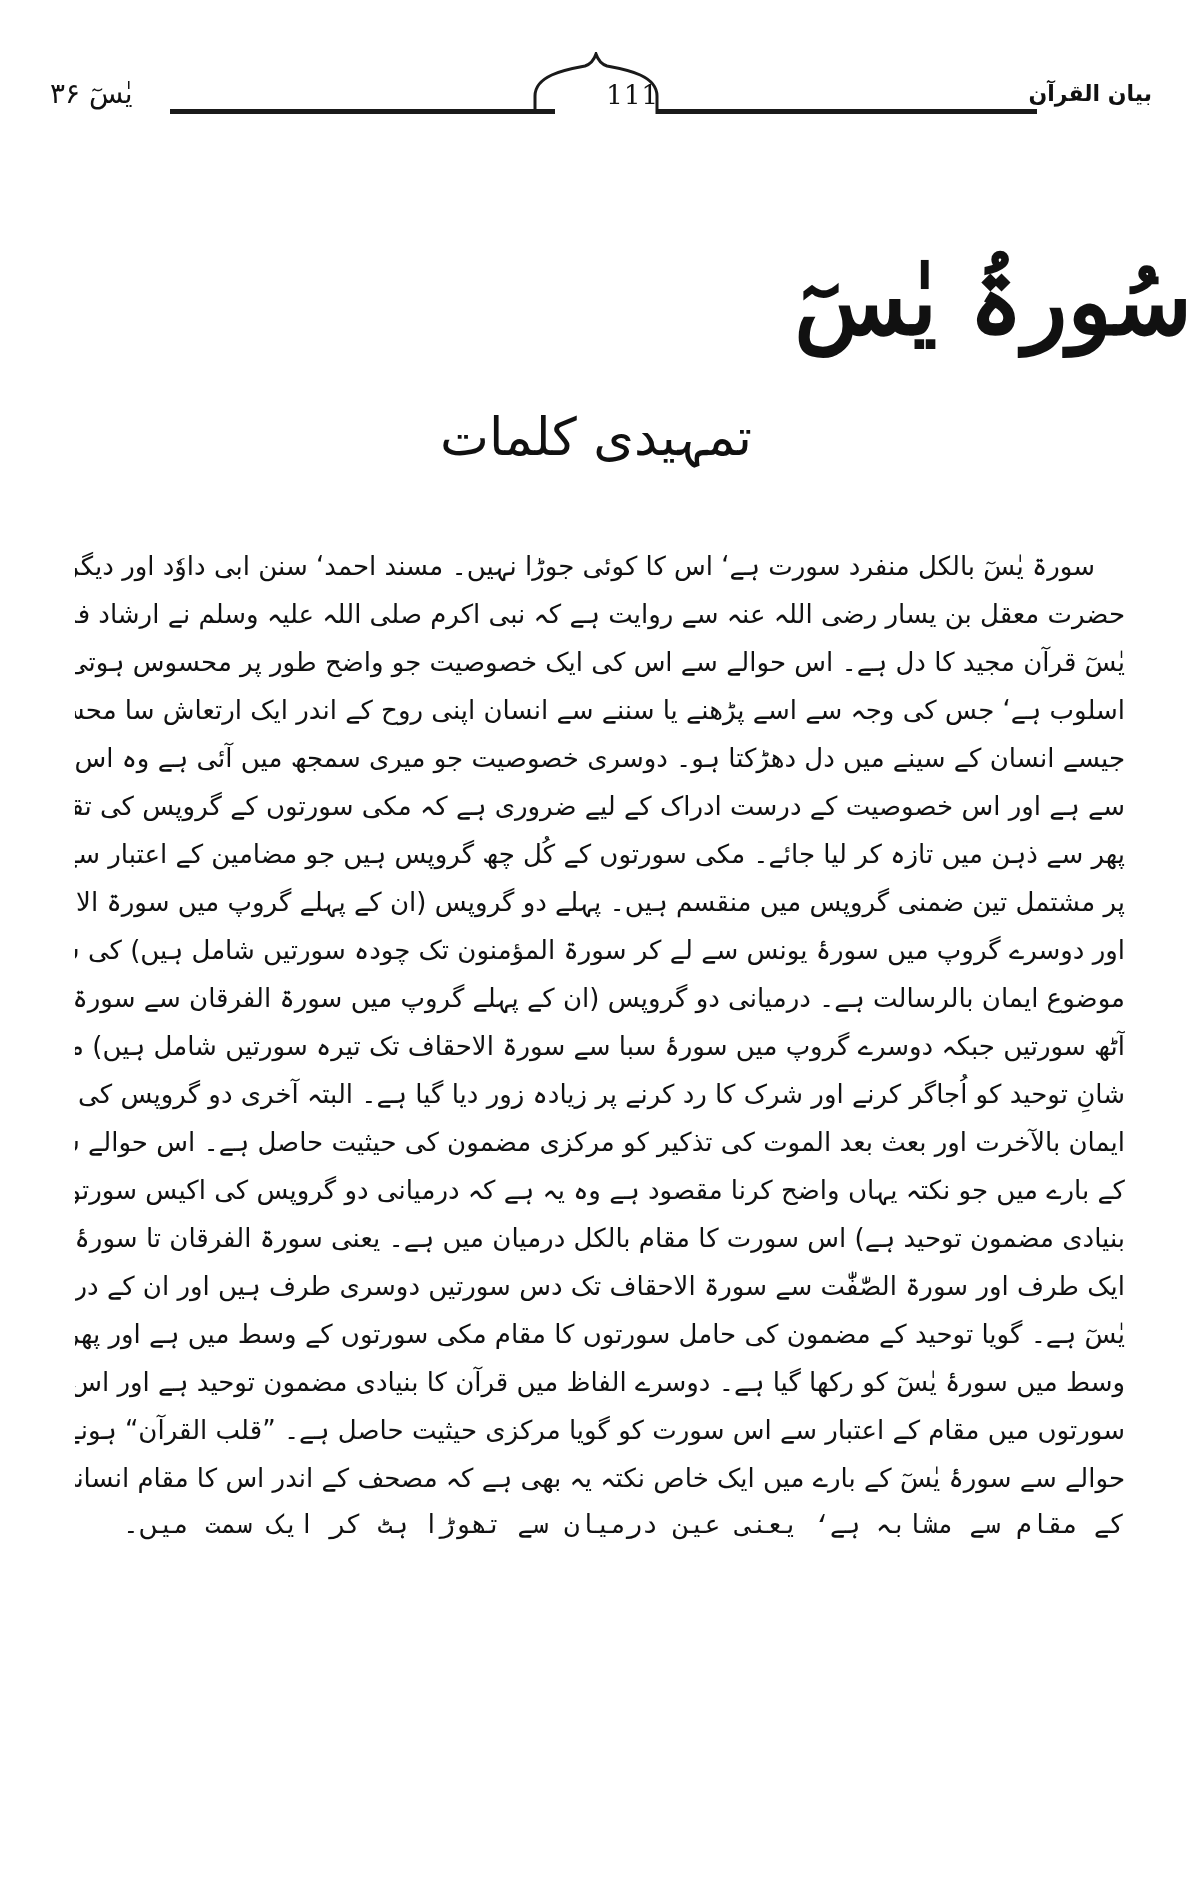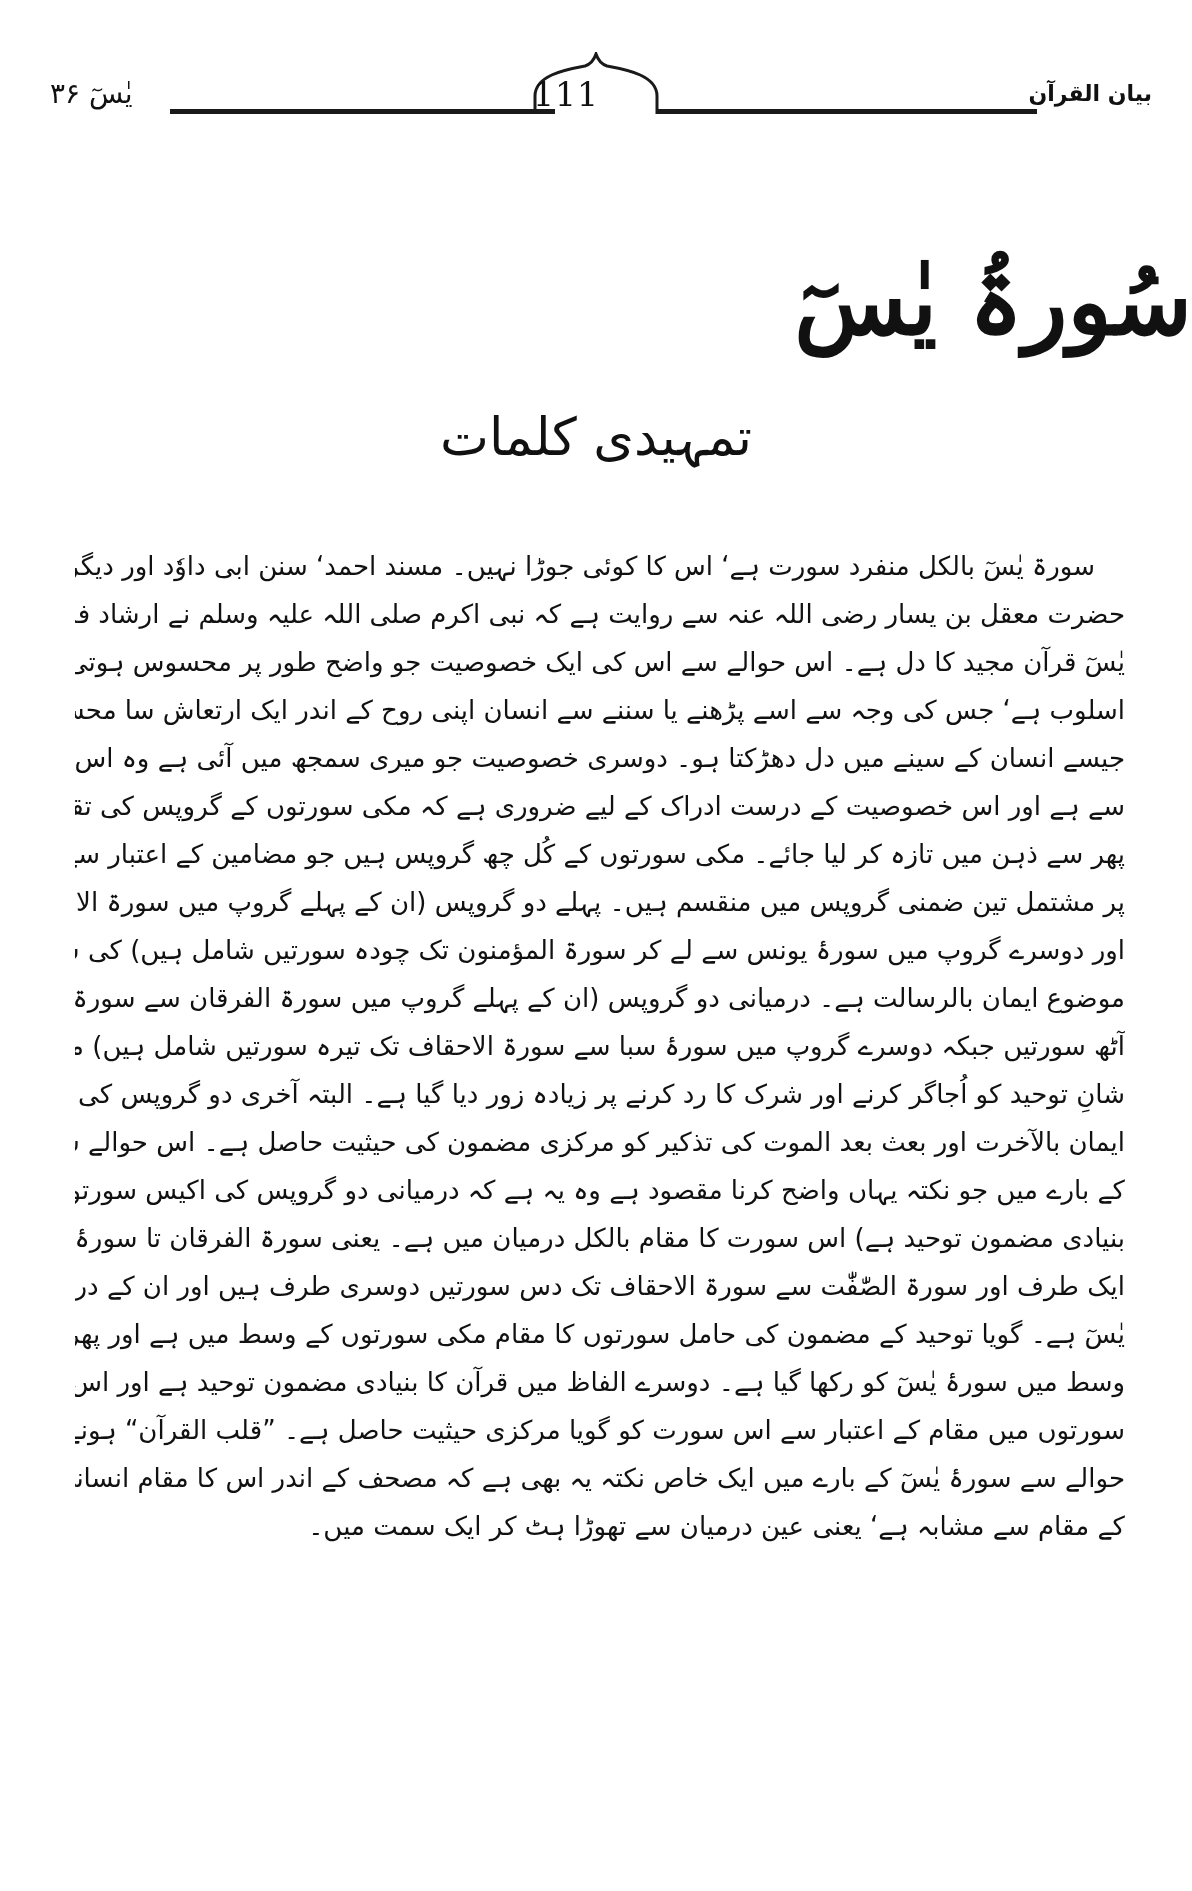--- a/index.html
+++ b/index.html
@@ -64,23 +64,23 @@
       top: 0;
       width: 126px;
       height: 64px;
     }
     .page-dome svg { position: absolute; left: 0; top: 0; }
     .page-number {
       position: absolute;
       left: 0;
       top: 28px;
       width: 126px;
-      text-align: left;
+      text-align: right;
       font-family: "DejaVu Serif", serif;
-      font-size: 33px;
+      font-size: 26px;
       line-height: 30px;
       letter-spacing: 1px;
     }
 
     
     .surah-title {
       position: absolute;
       left: 0;
       top: 230px;
       width: 1192px;
@@ -121,20 +121,21 @@
       white-space: nowrap;
       overflow: hidden;
       text-align: justify;
       text-align-last: justify;
     }
     .line.first {
       padding-right: 30px;
     }
     .line.last {
       text-align-last: right;
+      font-family: Liberation Mono, monospace;
     }
   </style>
 </head>
 <body>
 
 <div class="page">
 
   <div class="header">
     <div class="header-rule left"></div>
     <div class="header-rule right"></div>

